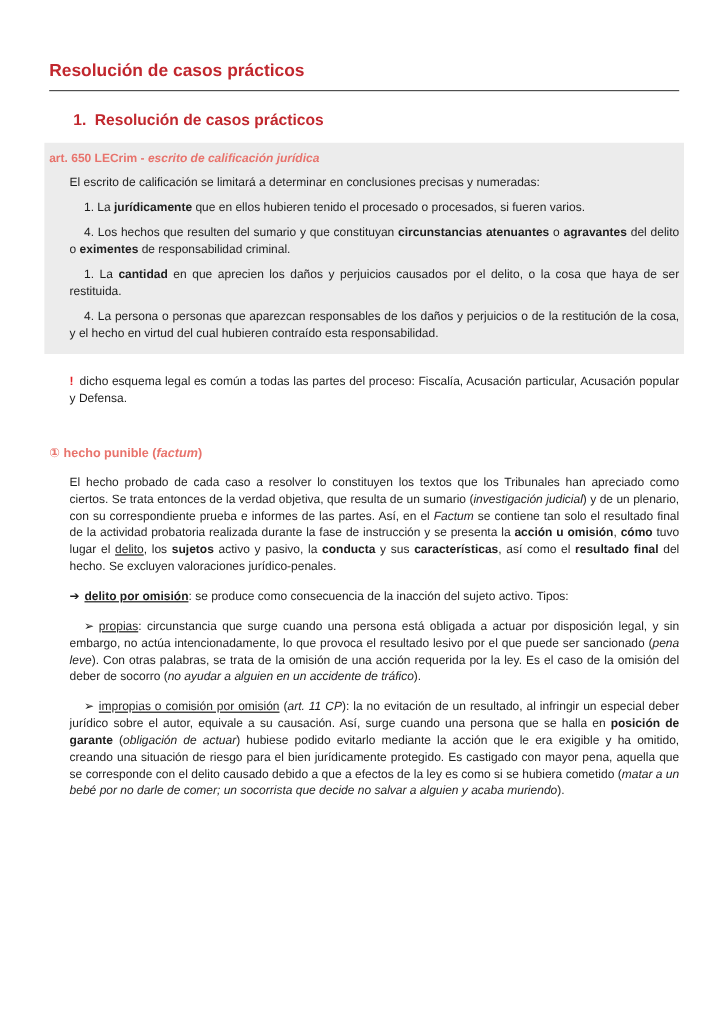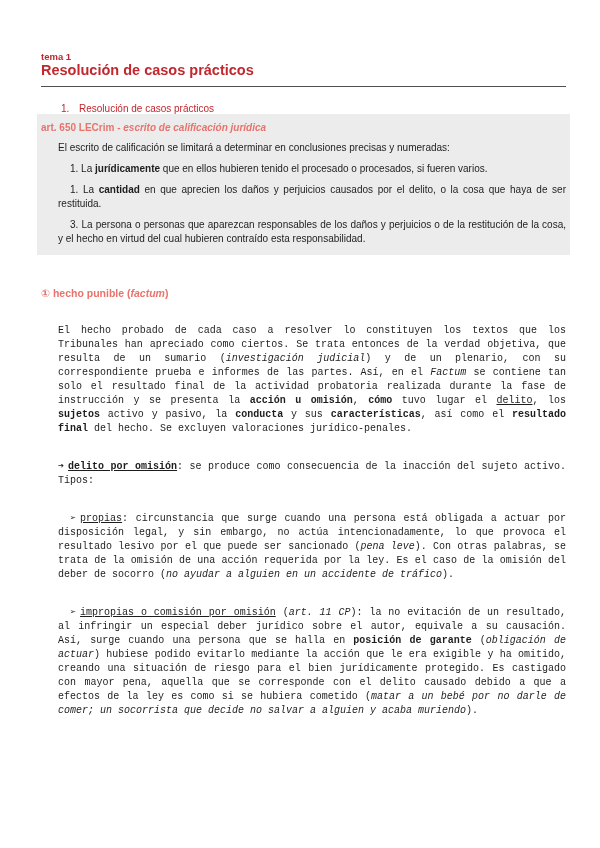--- a/index.html
+++ b/index.html
@@ -8,29 +8,29 @@
     width: 600px; height: 848px; background: #ffffff; overflow: hidden;
     font-family: "Liberation Sans", "DejaVu Sans", sans-serif;
     color: #1d1d1d;
   }
   .content { padding: 51px 34px 0 41px; }
 
   .kicker   { color: #c1272d; font-weight: bold; font-size: 9.5px; line-height: 11px; }
   .doc-title{ color: #c1272d; font-weight: bold; font-size: 14.5px; line-height: 17px; }
   .rule { border: 0; border-top: 1.6px solid #4f4f4f; margin: 7px 0 0 0; }
 
-  .section-heading { margin-top: 16px; padding-left: 20px; color: #c1272d; font-weight: normal; font-size: 10px; }
+  .section-heading { margin-top: 16px; padding-left: 20px; color: #c1272d; font-weight: bold; font-size: 13px; }
   .sec-num { display: inline-block; width: 18px; }
 
-  .quote { background: #ececec; margin: 0 -4px 0; padding: 7px 4px 9px; }
+  .quote { background: #ececec; margin: 12px -4px 0; padding: 7px 4px 9px; }
   .q-label { margin: 0 0 1px; color: #e8736c; font-weight: bold; font-size: 10px; line-height: 13px; }
 
   p.qp, p.bp, p.note { margin: 0; font-size: 10px; line-height: 14px; text-align: justify; padding-left: 17px; }
   p.qp { margin-top: 7px; }
-  p.bp { margin-top: 24px; font-family: Liberation Mono, monospace; }
+  p.bp { margin-top: 11px; }
   .ind { text-indent: 12px; }
 
   p.note { margin-top: 17px; }
   .excl { color: #e32227; font-weight: bold; margin-right: 5px; }
 
   .subheading { margin: 32px 0 0; color: #e8736c; font-weight: bold; font-size: 10.5px; line-height: 13px; }
   .circled { margin-right: 3px; }
 
   .arrow-item { margin-top: 10px; }
   .marker  { font-weight: bold; margin-right: 4px; }
@@ -40,37 +40,40 @@
   .i { font-style: italic; }
   .u { text-decoration: underline; }
 </style>
 </head>
 <body>
 
 <div class="page">
   <div class="content">
 
     <div class="doc-header">
-      <div class="kicker">tema 1</div>
       <div class="doc-title">Resolución de casos prácticos</div>
     </div>
     <hr class="rule">
 
     <div class="section-heading">
       <span class="sec-num">1.</span><span>Resolución de casos prácticos</span>
     </div>
 
     <div class="quote">
       <p class="q-label"><span>art. 650 LECrim - </span><span class="i">escrito de calificación jurídica</span></p>
       <p class="qp"><span>El escrito de calificación se limitará a determinar en conclusiones precisas y numeradas:</span></p>
       <p class="qp ind"><span>1. La </span><span class="b">jurídicamente</span><span> que en ellos hubieren tenido el procesado o procesados, si fueren varios.</span></p>
+      <p class="qp ind"><span>4. Los hechos que resulten del sumario y que constituyan </span><span class="b">circunstancias atenuantes</span><span> o </span><span class="b">agravantes</span><span> del delito o </span><span class="b">eximentes</span><span> de responsabilidad criminal.</span></p>
       <p class="qp ind"><span>1. La </span><span class="b">cantidad</span><span> en que aprecien los daños y perjuicios causados por el delito, o la cosa que haya de ser restituida.</span></p>
-      <p class="qp ind"><span>3. La persona o personas que aparezcan responsables de los daños y perjuicios o de la restitución de la cosa, y el hecho en virtud del cual hubieren contraído esta responsabilidad.</span></p>
+      <p class="qp ind"><span>4. La persona o personas que aparezcan responsables de los daños y perjuicios o de la restitución de la cosa, y el hecho en virtud del cual hubieren contraído esta responsabilidad.</span></p>
     </div>
 
+    <p class="note">
+      <span class="excl">!</span><span><span>dicho esquema legal es común a todas las partes del proceso: Fiscalía, Acusación particular, Acusación popular y Defensa.</span></span>
+    </p>
 
     <p class="subheading">
       <span class="circled">①</span><span><span>hecho punible (</span><span class="i">factum</span><span>)</span></span>
     </p>
 
     <p class="bp"><span>El hecho probado de cada caso a resolver lo constituyen los textos que los Tribunales han apreciado como ciertos. Se trata entonces de la verdad objetiva, que resulta de un sumario (</span><span class="i">investigación judicial</span><span>) y de un plenario, con su correspondiente prueba e informes de las partes. Así, en el </span><span class="i">Factum</span><span> se contiene tan solo el resultado final de la actividad probatoria realizada durante la fase de instrucción y se presenta la </span><span class="b">acción u omisión</span><span>, </span><span class="b">cómo</span><span> tuvo lugar el </span><span class="u">delito</span><span>, los </span><span class="b">sujetos</span><span> activo y pasivo, la </span><span class="b">conducta</span><span> y sus </span><span class="b">características</span><span>, así como el </span><span class="b">resultado final</span><span> del hecho. Se excluyen valoraciones jurídico-penales.</span></p>
 
 
     <p class="bp arrow-item">
       <span class="marker">➔</span><span><span class="b u">delito por omisión</span><span>: se produce como consecuencia de la inacción del sujeto activo. Tipos:</span></span>

